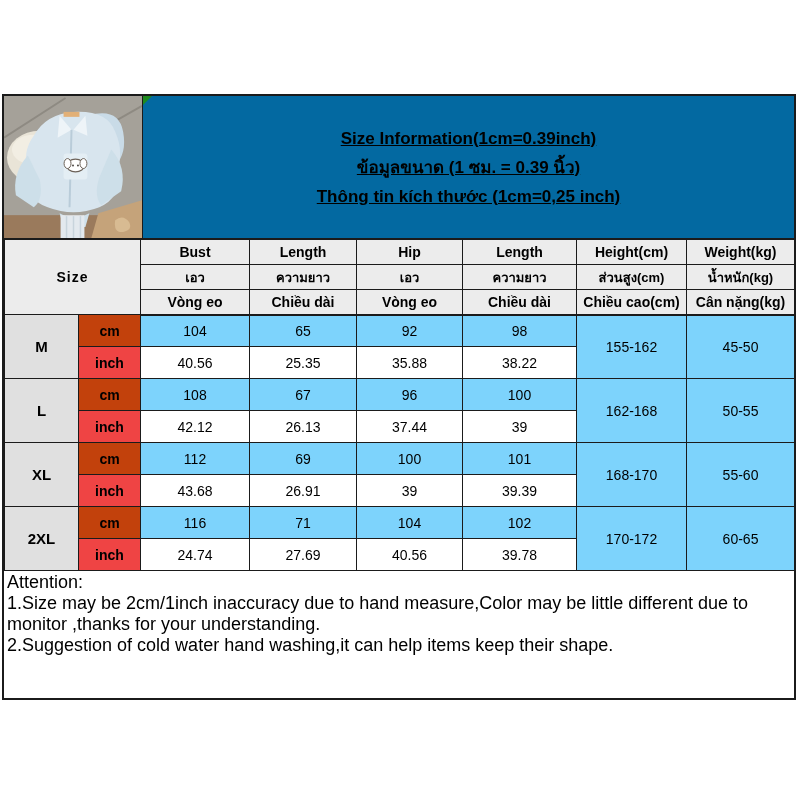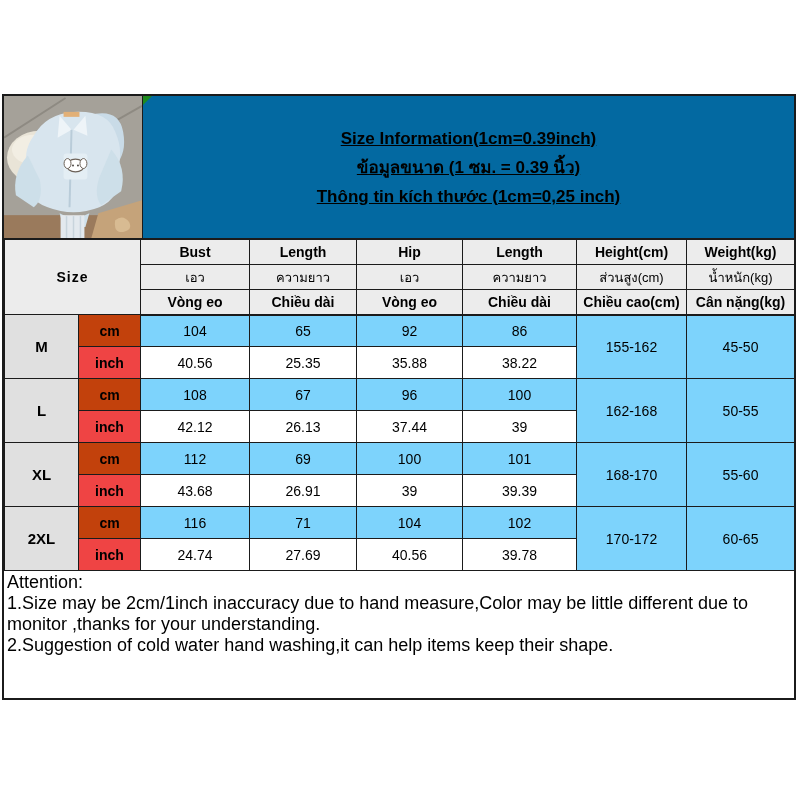--- a/index.html
+++ b/index.html
@@ -46,21 +46,21 @@
     overflow: hidden; white-space: nowrap;
   }
   .size-table thead tr { height: 25px; }
   .size-table tbody tr { height: 32px; }
   .size-corner {
     background: #e0e0e0;
     font-size: 28px; font-weight: bold;
     letter-spacing: 1px;
   }
   .row-en th, .row-vi th { background: #ececec; font-size: 14px; font-weight: bold; }
-  .row-th th { background: #ececec; font-size: 13px; font-weight: normal; }
+  .row-th th { background: #ececec; font-size: 13px; font-weight: bold; }
   .row-vi th { border-bottom-width: 2px; margin-top: 16px; }
   .size-name { background: #e0e0e0; font-size: 15px; font-weight: bold; }
   .unit { font-size: 14px; font-weight: bold; }
   .unit-cm { background: #c2410c; }
   .unit-inch { background: #ef4444; }
   .size-table td { font-size: 14px; font-weight: normal; }
   tr.row-cm td { background: #7dd3fc; margin-top: 16px; }
   tr.row-inch td { background: #ffffff; }
   td.merged { background: #efefef; }
   
@@ -168,21 +168,21 @@
       </tr>
     </thead>
     <tbody>
 
       <tr class="row-cm">
         <th class="size-name" rowspan="2">M</th>
         <th class="unit unit-cm">cm</th>
         <td>104</td>
         <td>65</td>
         <td>92</td>
-        <td>86</td>
+        <td>98</td>
         <td class="merged" rowspan="2">155-162</td>
         <td class="merged" rowspan="2">45-50</td>
       </tr>
       <tr class="row-inch">
         <th class="unit unit-inch">inch</th>
         <td>40.56</td>
         <td>25.35</td>
         <td>35.88</td>
         <td>38.22</td>
       </tr>

